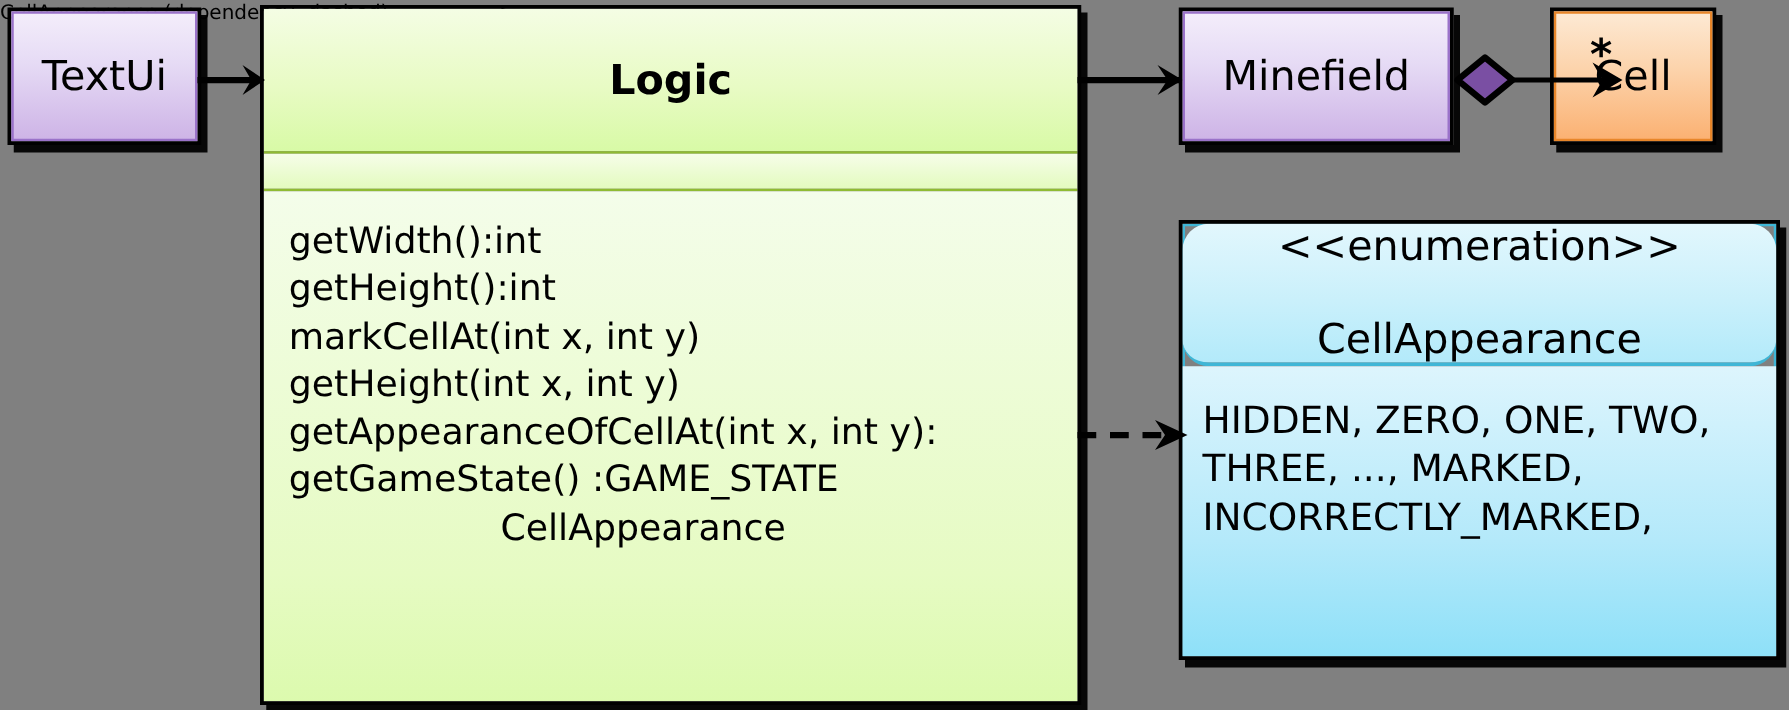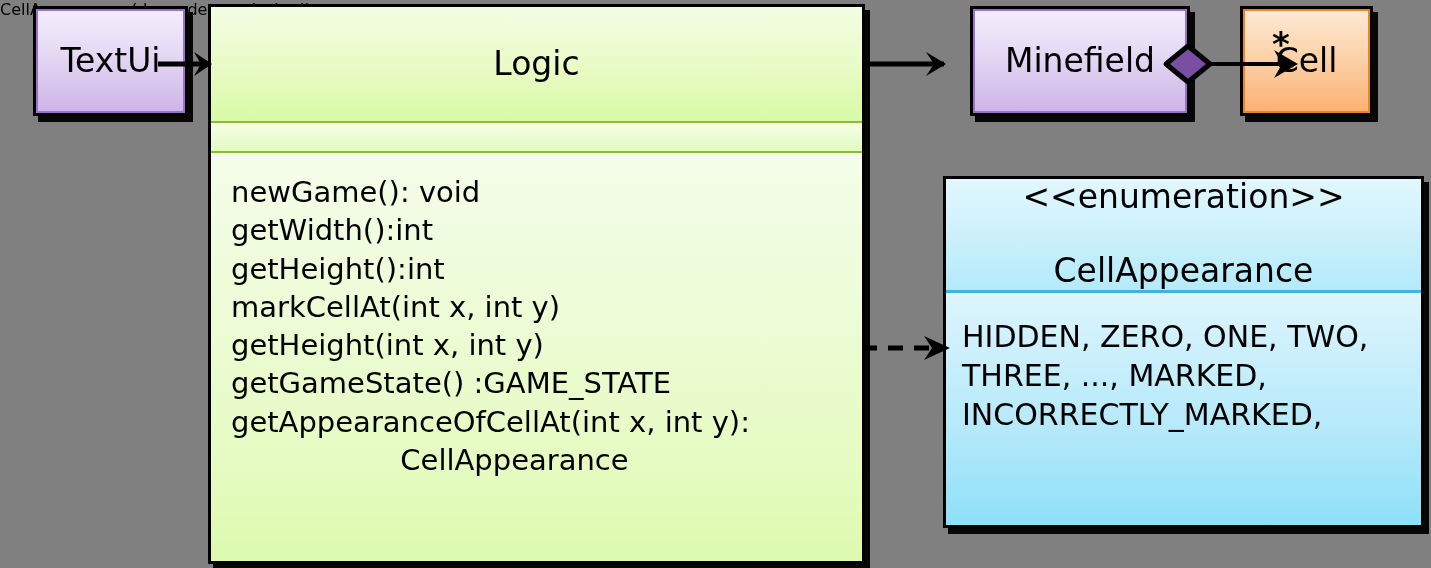--- a/index.html
+++ b/index.html
@@ -28,21 +28,20 @@
     position: absolute;
     inset: 0;
     box-sizing: border-box;
     border: 2px solid transparent;
     pointer-events: none;
   }
 
   
   .box-purple {
     background: linear-gradient(to bottom, #f4eefb 0%, #e6dbf5 40%, #cdb3e6 100%);
-    margin-left: 27px;
   }
   .box-purple .inner-frame { border-color: #9a72c9; }
 
   
   .box-green-head {
     background: linear-gradient(to bottom, #f4fde4 0%, #e8fbc4 55%, #d8faa6 100%);
   }
   .box-green-mid {
     background: linear-gradient(to bottom, #f6fde9 0%, #e3fbbe 100%);
   }
@@ -52,40 +51,42 @@
 
   
   .box-orange {
     background: linear-gradient(to bottom, #fdead5 0%, #fcd3ab 45%, #fbb071 100%);
   }
   .box-orange .inner-frame { border-color: #e8862a; }
 
   
   .box-cyan-head {
     background: linear-gradient(to bottom, #e2f7fd 0%, #caf0fb 55%, #b3eafa 100%);
+    border-radius: 21px;
   }
   .box-cyan-body {
     background: linear-gradient(to bottom, #ddf5fd 0%, #b4e9fa 60%, #8ee0f8 100%);
   }
   .box-cyan .inner-frame { border-color: #3fb6d6; }
 
   .box-title {
     text-align: center;
     font-size: 33px;
     color: #000;
     line-height: 1.12;
     white-space: pre-line;
   }
 
   
   #logic-box { left: 208px; top: 4px; width: 657px; height: 560px; }
   #logic-head {
     position: absolute; left: 0; top: 0; right: 0; height: 114px;
     display: flex; align-items: center; justify-content: center;
     border-bottom: 2px solid #8fbb33;
+    font-weight: bold;
   }
   #logic-attrs {
     position: absolute; left: 0; top: 116px; right: 0; height: 28px;
     border-bottom: 2px solid #8fbb33;
   }
   #logic-methods {
     position: absolute; left: 0; top: 146px; right: 0; bottom: 0;
     padding: 20px 0 0 20px;
   }
   .method-line {
@@ -141,27 +142,26 @@
     <div class="box-title" style="position:absolute;left:0;right:0;top:0;bottom:0;display:flex;align-items:center;justify-content:center;">TextUi</div>
   </div>
 
   
   <div class="uml-box" id="logic-box">
     <div id="logic-head" class="box-green-head">
       <div class="box-title">Logic</div>
     </div>
     <div id="logic-attrs" class="box-green-mid"></div>
     <div id="logic-methods" class="box-green-body">
-      <div class="method-line">newGame(): void</div>
       <div class="method-line">getWidth():int</div>
       <div class="method-line">getHeight():int</div>
       <div class="method-line">markCellAt(int x, int y)</div>
       <div class="method-line">getHeight(int x, int y)</div>
+      <div class="method-line">getAppearanceOfCellAt(int x, int y):</div>
       <div class="method-line">getGameState() :GAME_STATE</div>
-      <div class="method-line">getAppearanceOfCellAt(int x, int y):</div>
       <div class="method-line indented">CellAppearance</div>
     </div>
   </div>
 
   
   <div class="uml-box box-purple" id="minefield-box">
     <div class="inner-frame"></div>
     <div class="box-title" style="position:absolute;left:0;right:0;top:0;bottom:0;display:flex;align-items:center;justify-content:center;">Minefield</div>
   </div>
 

